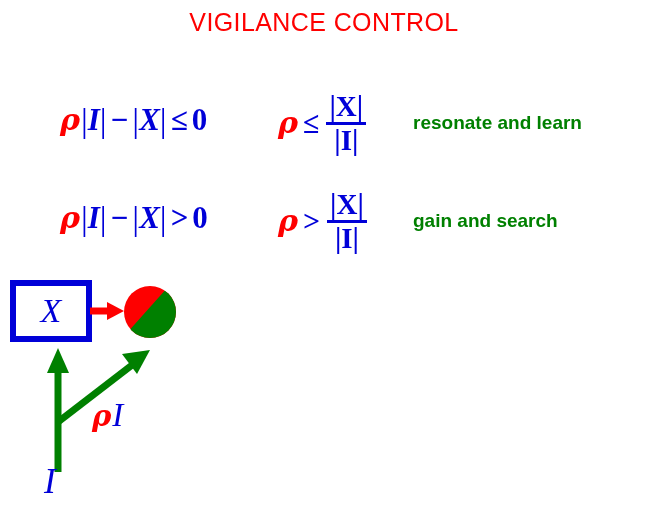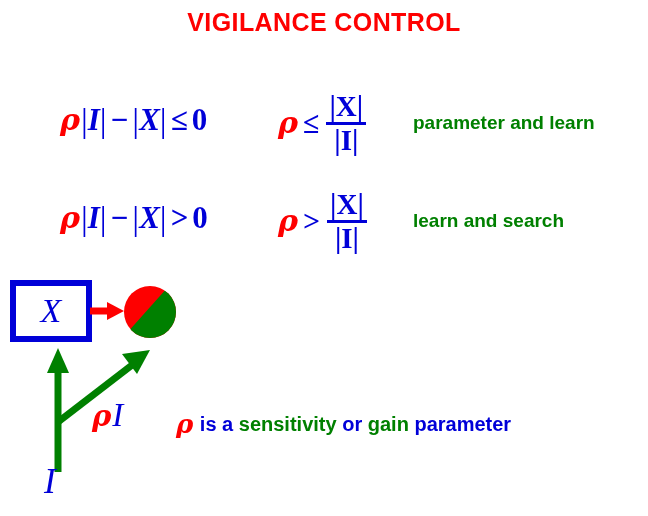--- a/index.html
+++ b/index.html
@@ -24,21 +24,21 @@
   }
 
   
   .title {
     position: absolute;
     top: 8px;
     left: 0;
     width: 648px;
     text-align: center;
     font-family: "Liberation Sans", sans-serif;
-    font-weight: bold;
+    font-weight: normal;
     font-size: 25px;
     letter-spacing: 0.4px;
     color: #fe0000;
     white-space: nowrap;
   }
 
   
   .eq-row {
     position: absolute;
     left: 0;
@@ -256,21 +256,21 @@
     <div class="eq-mid">
       <span class="rho">ρ</span>
       <span class="cmp">≤</span>
       <span class="frac">
         <span class="fnum">|X|</span>
         <span class="fline"></span>
         <span class="fden">|I|</span>
       </span>
     </div>
 
-    <div class="eq-right">parameter and learn</div>
+    <div class="eq-right">resonate and learn</div>
   </div>
 
   <div class="eq-row eq-row-2">
 
     <div class="eq-left">
       <span class="rho">ρ</span>
         <span class="bar">|</span>
         <span class="mvar">I</span>
         <span class="bar">|</span>
         <span class="op">−</span>
@@ -284,21 +284,21 @@
     <div class="eq-mid">
       <span class="rho">ρ</span>
       <span class="cmp">&gt;</span>
       <span class="frac">
         <span class="fnum">|X|</span>
         <span class="fline"></span>
         <span class="fden">|I|</span>
       </span>
     </div>
 
-    <div class="eq-right">learn and search</div>
+    <div class="eq-right">gain and search</div>
   </div>
 
   <div class="diagram">
     <svg width="330" height="244" viewBox="0 0 330 244" xmlns="http://www.w3.org/2000/svg">
 
       <g>
         <line x1="58" y1="200" x2="58" y2="94" stroke="#008000" stroke-width="7"></line>
         <polygon points="58,76 47,101 69,101" fill="#008000"></polygon>
       </g>
 
@@ -332,22 +332,14 @@
 
     <div class="xbox-label">X</div>
   </div>
 
   <div class="rhoI-label">
     <span class="rho">ρ</span><span class="iv">I</span>
   </div>
 
   <div class="i-label">I</div>
 
-  <div class="caption">
-    <span class="rho">ρ</span>
-    <span class="c-blue">is a</span>
-    <span class="c-green">sensitivity</span>
-    <span class="c-blue">or</span>
-    <span class="c-green">gain</span>
-    <span class="c-blue">parameter</span>
-  </div>
 
 </div>
 
 </body></html>

